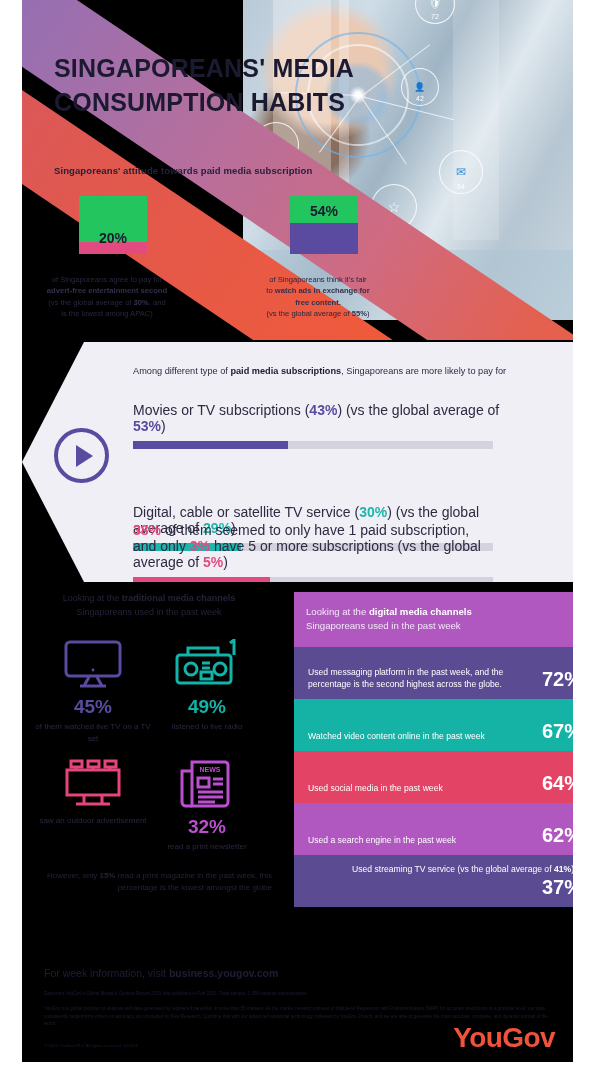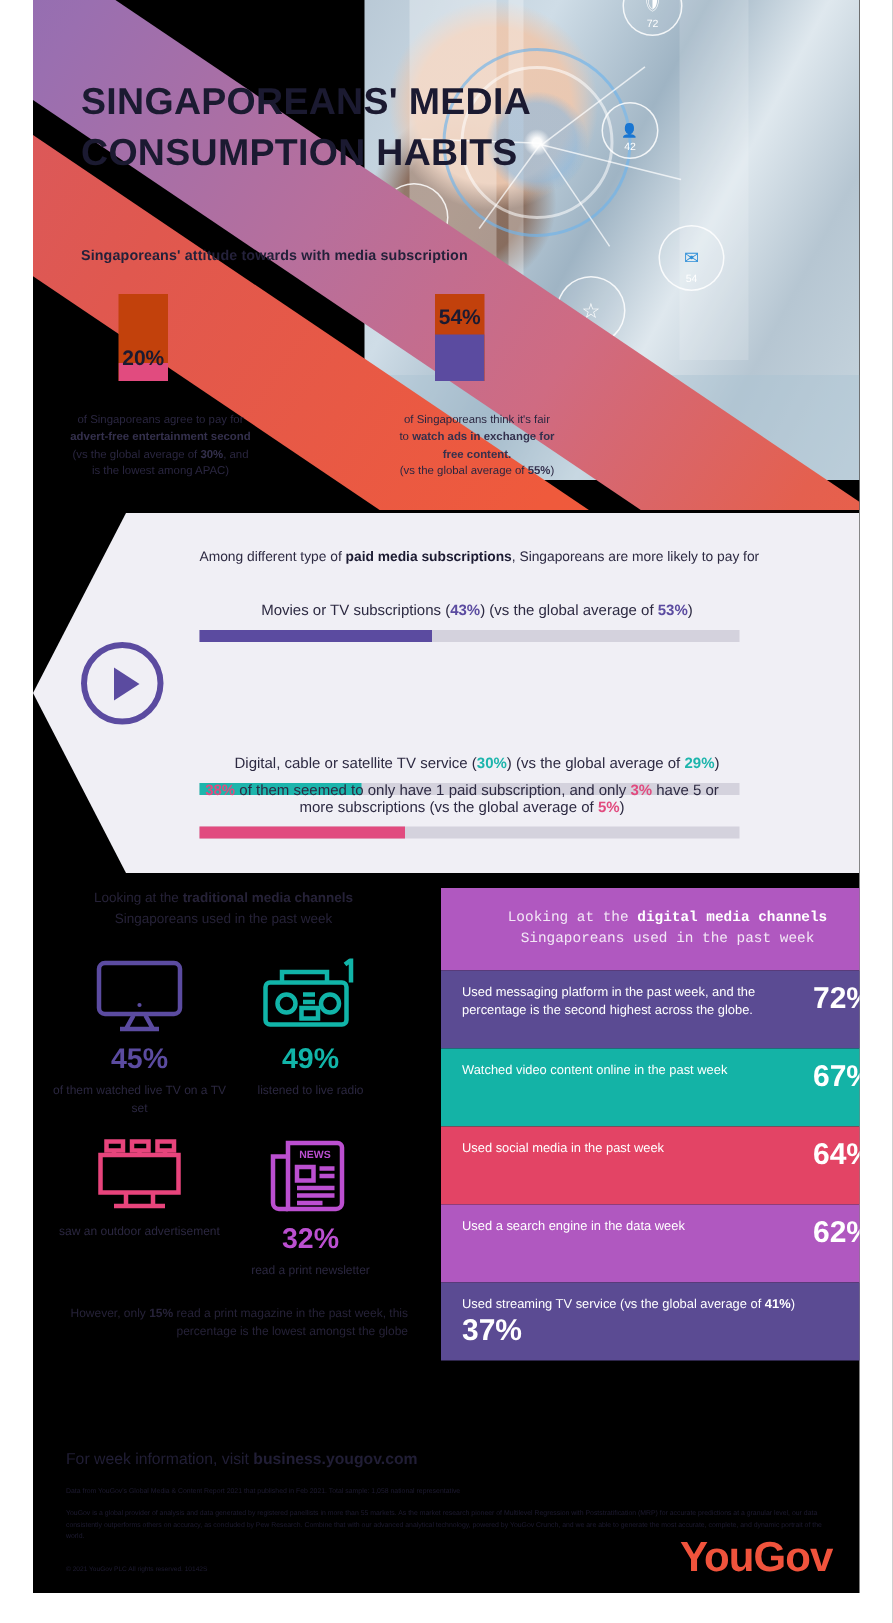--- a/index.html
+++ b/index.html
@@ -87,22 +87,22 @@
   .hero-sub{
     position:absolute; left:32px; top:165px;
     font-size:9.5px; font-weight:bold; color:#24213a;
     letter-spacing:.1px;
   }
 
   
   .meters{position:absolute;left:0;top:196px;width:551px;height:140px;}
   .meter-wrap{position:absolute;}
   .meter{
-    position:relative; width:33px; height:58px;
-    background:#c2410c; overflow:hidden;
+    position:relative; width:68px; height:58px;
+    background:#22c55e; overflow:hidden;
   }
   .meter .fill{position:absolute;left:0;right:0;bottom:0;}
   .meter .val{
     position:absolute;left:0;right:0;
     font-size:14px;font-weight:bold;color:#1b1a31;text-align:center;
   }
   .meter-cap{
     position:absolute; top:78px; width:230px;
     font-size:7.6px; line-height:1.5; color:#2a2640; text-align:center;
   }
@@ -124,21 +124,21 @@
     border-left:17px solid #5b4ba0;
     border-top:11px solid transparent;
     border-bottom:11px solid transparent;
   }
   .ap-head{
     position:absolute; left:111px; top:24px; width:430px;
     font-size:9.2px; color:#2d2a42;
   }
   .ap-head b{font-weight:bold;color:#1b1a31;}
   .ap-row{position:absolute;left:111px;width:370px;}
-  .ap-label{font-size:10px;color:#2d2a42;margin-bottom:7px;text-align:center;}
+  .ap-label{font-size:14px;color:#2d2a42;margin-bottom:7px;}
   .ap-label b{font-weight:bold;}
   .track{position:relative;width:360px;height:8px;background:#d4d2dd;}
   .track .fill{position:absolute;left:0;top:0;bottom:0;}
 
   
   .trad{position:absolute;left:0;top:588px;width:252px;height:330px;}
   .trad-head{
     position:absolute;left:6px;top:4px;width:242px;text-align:center;
     font-size:9px;line-height:1.5;color:#262238;
   }
@@ -150,25 +150,25 @@
   .trad-note{
     position:absolute;left:4px;top:282px;width:246px;text-align:right;
     font-size:8px;line-height:1.5;color:#262238;
   }
   .trad-note b{font-weight:bold;}
 
   
   .digi{position:absolute;left:272px;top:592px;width:302px;}
   .digi-head{
     background:#b058c0;color:#f3e7f6;
-    padding:13px 12px;text-align:center;font-size:9.6px;line-height:1.5;font-family:Liberation Mono, monospace;
+    padding:13px 12px;font-size:9.6px;line-height:1.5;
   }
   .digi-head b{font-weight:bold;color:#ffffff;}
   .digi-row{
-    display:flex;align-items:flex-start;justify-content:space-between;
+    display:flex;align-items:flex-end;justify-content:space-between;
     padding:8px 14px;min-height:52px;
   }
   .digi-text{font-size:8.6px;line-height:1.45;color:#ffffff;padding-right:8px;}
   .digi-text b{font-weight:bold;}
   .digi-val{font-size:20px;font-weight:bold;color:#ffffff;white-space:nowrap;}
 
   
   .footer{position:absolute;left:0;top:955px;width:551px;height:107px;}
   .f-cta{position:absolute;left:22px;top:12px;font-size:10.5px;color:#211e36;}
   .f-cta b{font-weight:bold;}
@@ -223,21 +223,21 @@
       <div class="node" style="left:158px;top:68px;width:38px;height:38px;">
         <span style="font-size:9px;line-height:1;">👤</span>
         <span class="num">42</span>
       </div>
     </div>
 
     <div class="diag one"></div>
     <div class="diag two"></div>
 
     <div class="hero-title">SINGAPOREANS' MEDIA CONSUMPTION HABITS</div>
-    <div class="hero-sub">Singaporeans' attitude towards with media subscription</div>
+    <div class="hero-sub">Singaporeans' attitude towards paid media subscription</div>
 
     <div class="meters">
 
       <div class="meter-wrap" style="left:57px;top:0;">
         <div class="meter">
           <div class="fill" id="m0fill" style="height: 20%; background: rgb(225, 75, 127);"></div>
           <div class="val" style="top:34px;">20%</div>
         </div>
         <div class="meter-cap" style="left:-87px;">
           <span>of Singaporeans agree to pay for</span><br>
@@ -380,21 +380,21 @@
       <div class="digi-text">Watched video content online in the past week</div>
       <div class="digi-val">67%</div>
     </div>
 
     <div class="digi-row" style="background:#e34465;">
       <div class="digi-text">Used social media in the past week</div>
       <div class="digi-val">64%</div>
     </div>
 
     <div class="digi-row" style="background:#b058c0;">
-      <div class="digi-text">Used a search engine in the data week</div>
+      <div class="digi-text">Used a search engine in the past week</div>
       <div class="digi-val">62%</div>
     </div>
 
     <div class="digi-row" style="background:#5b4b93;flex-direction:column;">
       <div class="digi-text">
         <span>Used streaming TV service (vs the global average of </span><b>41%</b><span>)</span>
       </div>
       <div class="digi-val">37%</div>
     </div>
   </div>

